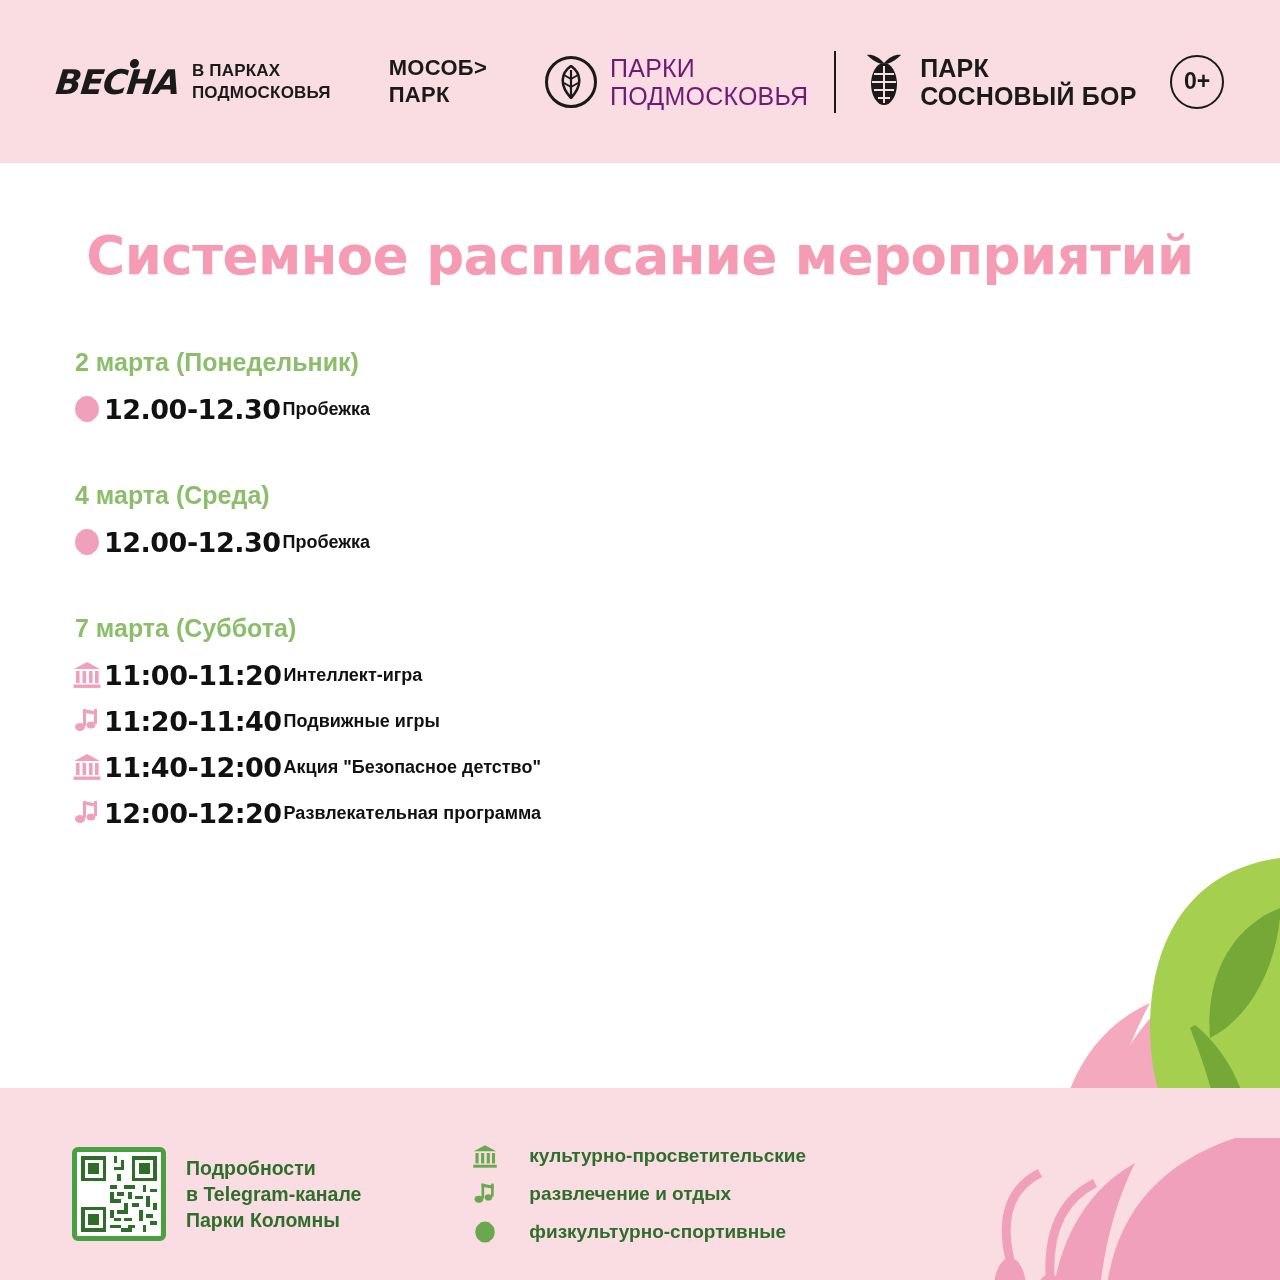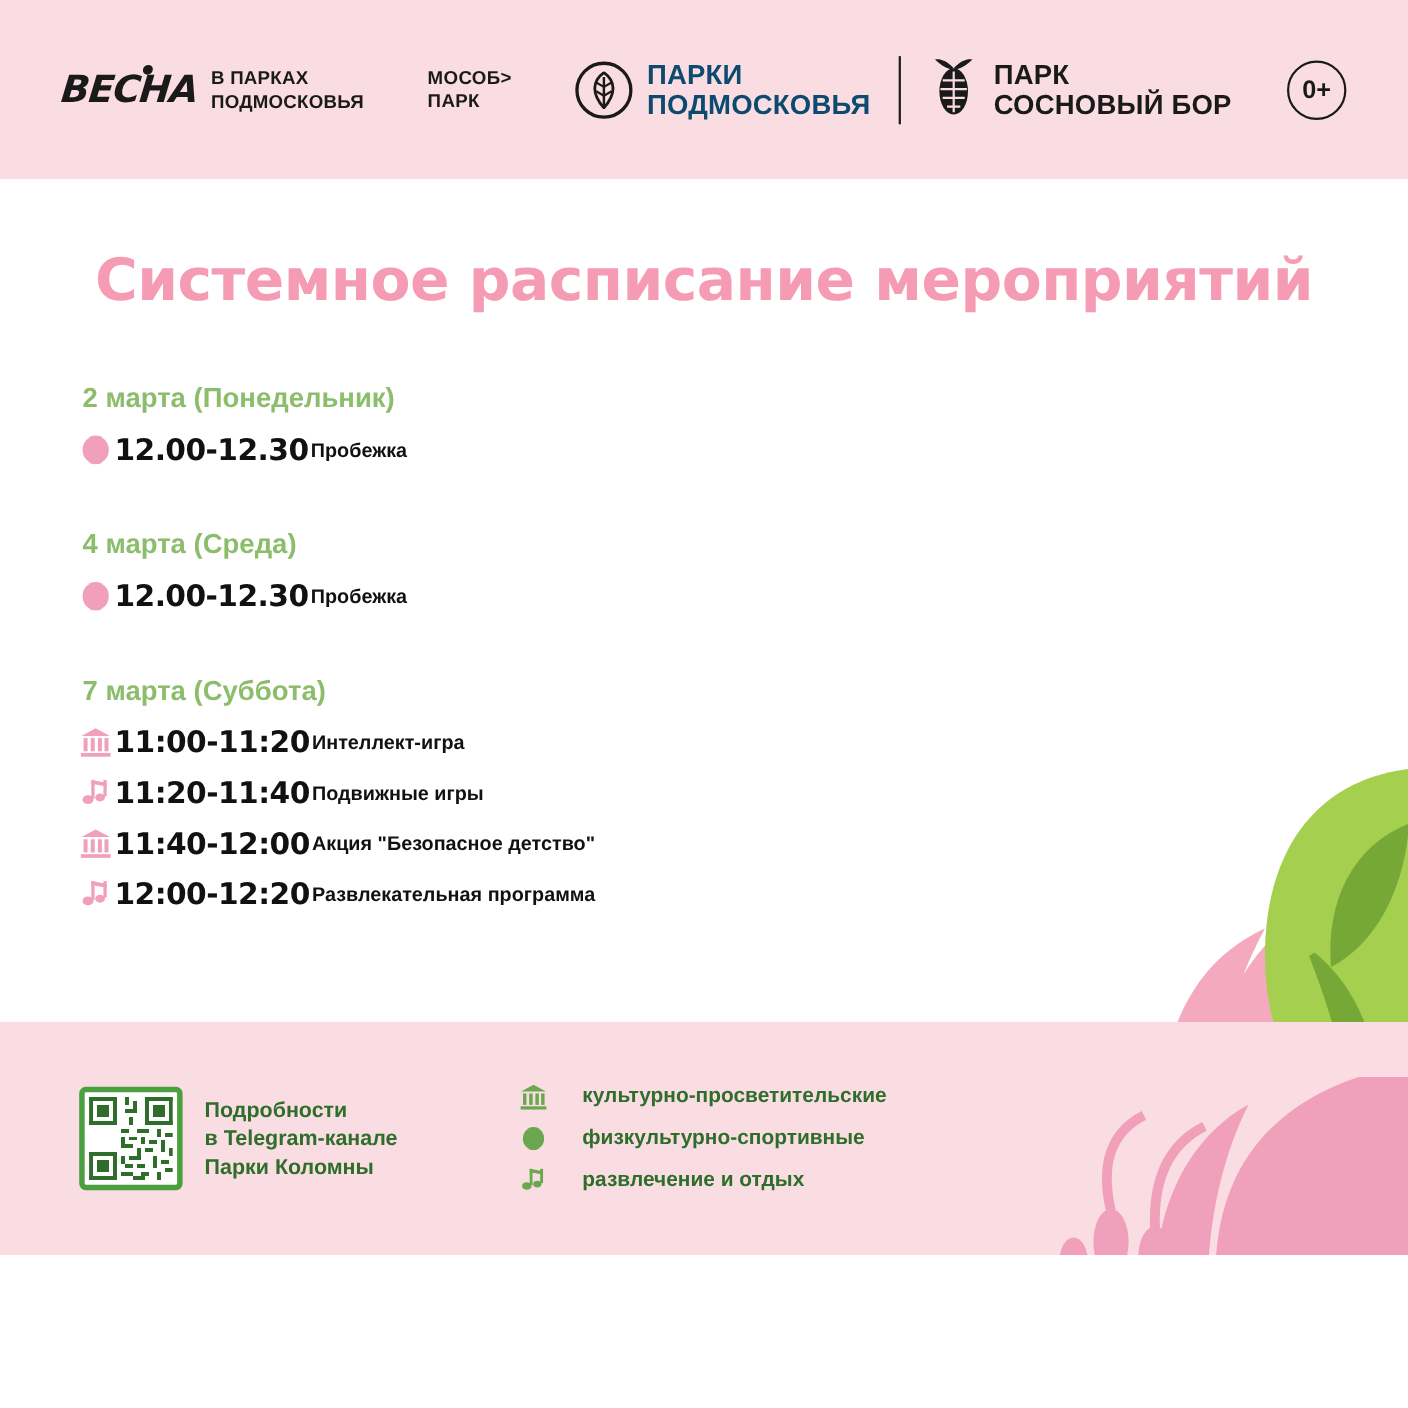--- a/index.html
+++ b/index.html
@@ -62,44 +62,44 @@
     font-weight: bold;
     line-height: 1.25;
     color: #1a1a1a;
     letter-spacing: 0.2px;
   }
 
   .sep-gap { width: 58px; }
 
   
   .mosobl {
-    font-size: 17px;
+    font-size: 22px;
     font-weight: bold;
     line-height: 1.2;
     color: #1a1a1a;
     letter-spacing: 0.3px;
   }
 
   
   .parki-block {
     display: flex;
     align-items: center;
     gap: 13px;
   }
   .leaf-circle {
     width: 52px; height: 52px;
     border: 3px solid #1a1a1a;
     border-radius: 50%;
     display: flex; align-items: center; justify-content: center;
   }
   .parki-text {
     font-size: 25px;
-    font-weight: bold;
+    font-weight: normal;
     line-height: 1.12;
-    color: #0c4a6e;
+    color: #701a75;
     letter-spacing: 0.2px;
   }
 
   .divider-v {
     width: 2px;
     height: 62px;
     background: #1a1a1a;
     margin: 0 26px;
   }
 
@@ -124,21 +124,21 @@
     border-radius: 50%;
     display: flex; align-items: center; justify-content: center;
     font-size: 23px;
     font-weight: bold;
     color: #1a1a1a;
   }
 
   
   .main {
     position: relative;
-    height: 766px;
+    height: 925px;
     background: #ffffff;
     overflow: hidden;
   }
 
   .page-title {
     font-family: "DejaVu Sans", sans-serif;
     font-size: 53px;
     font-weight: bold;
     color: #f59bb4;
     text-align: center;
@@ -518,34 +518,34 @@
           <rect x="10.5" y="10" width="3.6" height="12" fill="#6aa84f"></rect>
           <rect x="17" y="10" width="3.6" height="12" fill="#6aa84f"></rect>
           <rect x="23" y="10" width="3.6" height="12" fill="#6aa84f"></rect>
           <rect x="1.5" y="23.5" width="27" height="3.4" fill="#6aa84f"></rect>
         </svg>
       </span>
       <span class="legend-label">культурно-просветительские</span>
     </div>
     <div class="legend-row">
       <span class="legend-icon">
-        <svg width="26" height="26" viewBox="0 0 32 32" aria-hidden="true">
-          <circle cx="16" cy="16" r="13" fill="#6aa84f"></circle>
-          <path d="M11 4.5 A13 13 0 0 0 11 27.5 A10 10 0 0 1 11 4.5 Z" fill="#fadde3"></path>
-          <path d="M21 4.5 A13 13 0 0 1 21 27.5 A10 10 0 0 0 21 4.5 Z" fill="#fadde3"></path>
-        </svg>
-      </span>
-      <span class="legend-label">физкультурно-спортивные</span>
-    </div>
-    <div class="legend-row">
-      <span class="legend-icon">
         <svg width="26" height="26" viewBox="0 0 30 30" aria-hidden="true">
           <rect x="11" y="3" width="3" height="17" fill="#6aa84f"></rect>
           <rect x="22" y="3" width="3" height="15" fill="#6aa84f"></rect>
           <path d="M11 3 L25 5.5 L25 9 L11 6.5 Z" fill="#6aa84f"></path>
           <ellipse cx="8" cy="21" rx="5" ry="4" fill="#6aa84f"></ellipse>
           <ellipse cx="19" cy="19" rx="4.4" ry="3.6" fill="#6aa84f"></ellipse>
         </svg>
       </span>
       <span class="legend-label">развлечение и отдых</span>
     </div>
+    <div class="legend-row">
+      <span class="legend-icon">
+        <svg width="26" height="26" viewBox="0 0 32 32" aria-hidden="true">
+          <circle cx="16" cy="16" r="13" fill="#6aa84f"></circle>
+          <path d="M11 4.5 A13 13 0 0 0 11 27.5 A10 10 0 0 1 11 4.5 Z" fill="#fadde3"></path>
+          <path d="M21 4.5 A13 13 0 0 1 21 27.5 A10 10 0 0 0 21 4.5 Z" fill="#fadde3"></path>
+        </svg>
+      </span>
+      <span class="legend-label">физкультурно-спортивные</span>
+    </div>
   </div>
 </div>
 
 </body></html>

